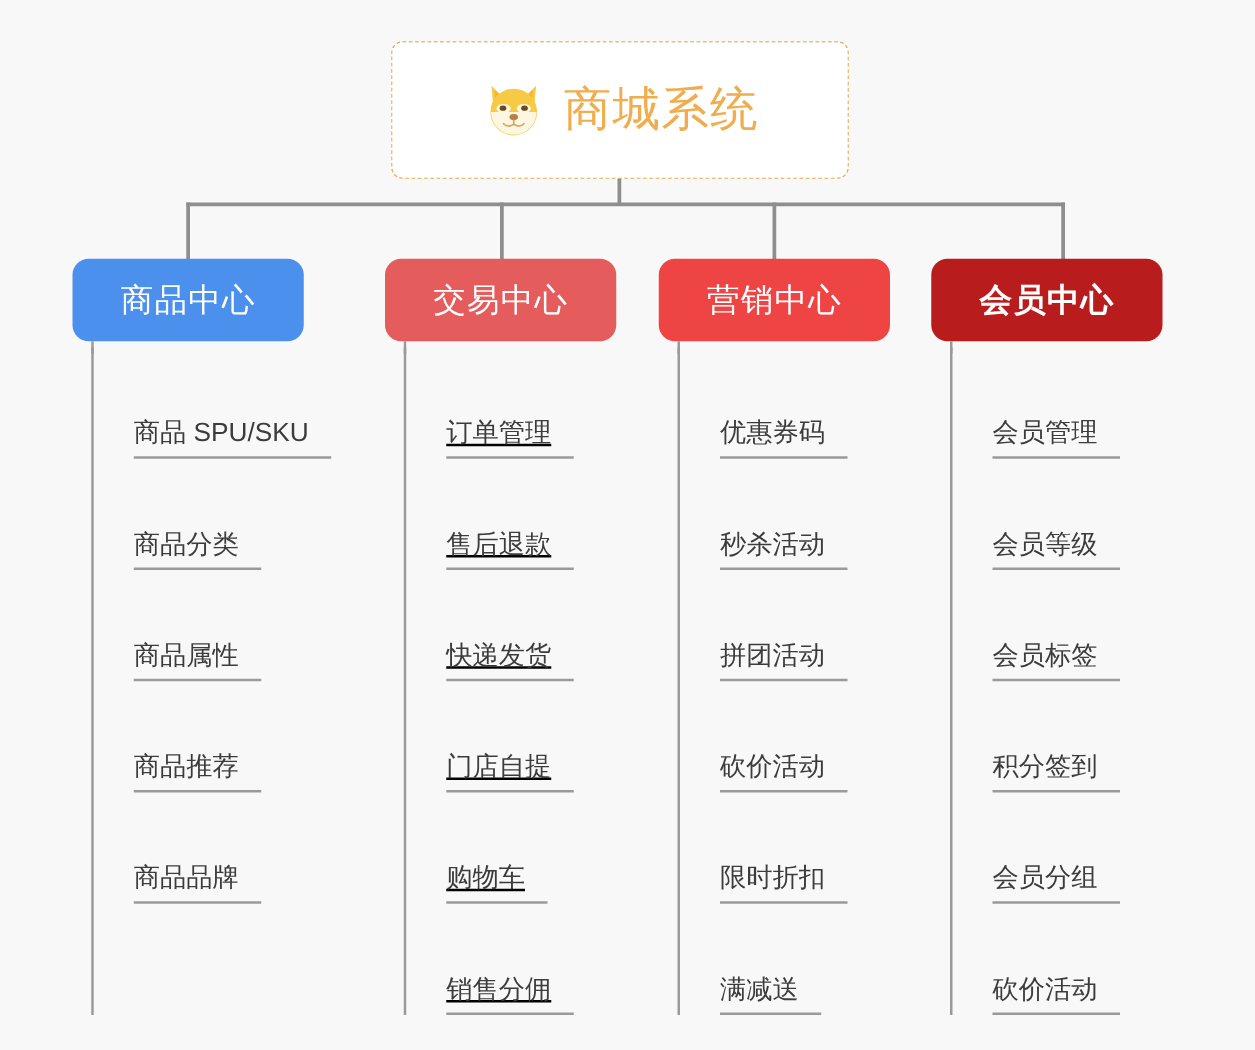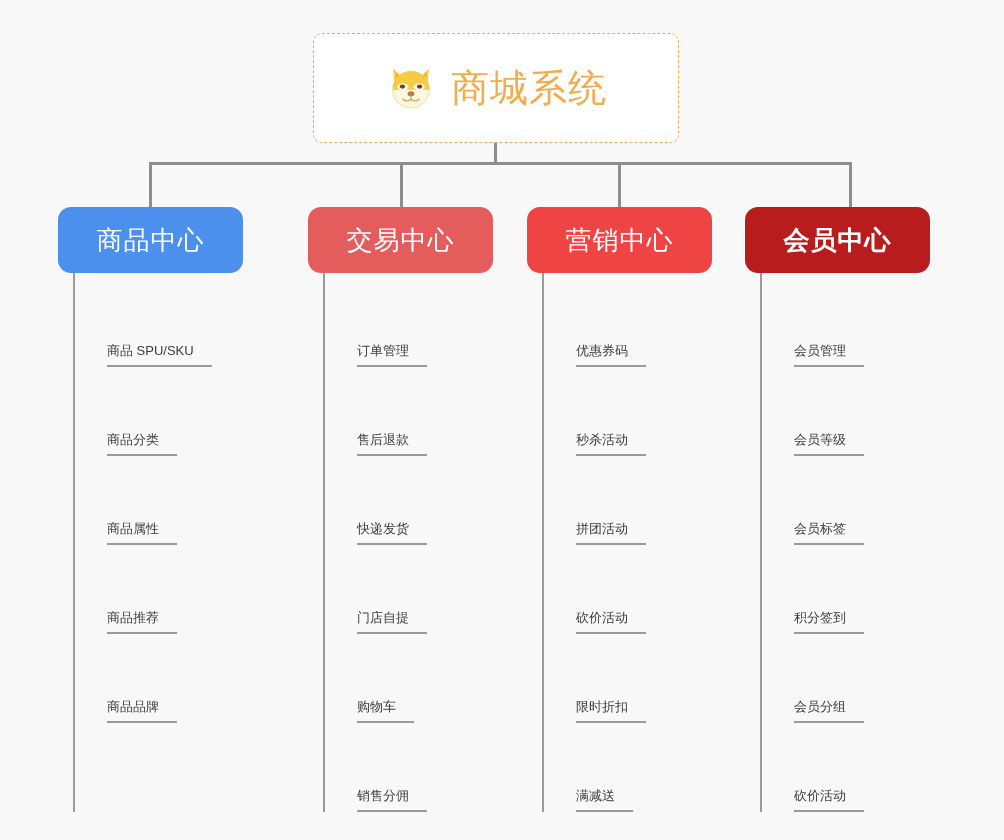--- a/index.html
+++ b/index.html
@@ -93,21 +93,21 @@
 
   .item {
     position: relative;
     height: 89px;
     display: flex;
     align-items: flex-end;
     padding-left: 34px;
   }
 
   .item-label {
-    font-size: 13px;
+    font-size: 21px;
     color: #3c3c3c;
     line-height: 1.1;
     padding-bottom: 7px;
     border-bottom: 2px solid #9a9a9a;
     white-space: nowrap;
     display: inline-block;
     padding-right: 18px;
   }
 </style>
 </head>
@@ -176,21 +176,21 @@
         <span class="item-label">商品属性</span>
       </div>
     <div class="item">
         <span class="item-label">商品推荐</span>
       </div>
     <div class="item">
         <span class="item-label">商品品牌</span>
       </div>
   </div>
 
-  <div class="branch" style="left:323px;">
+  <div class="branch" style="left:323px;text-decoration:underline;">
     <div class="branch-spine" style="height:534px;"></div>
     <div class="item">
         <span class="item-label">订单管理</span>
       </div>
     <div class="item">
         <span class="item-label">售后退款</span>
       </div>
     <div class="item">
         <span class="item-label">快递发货</span>
       </div>

